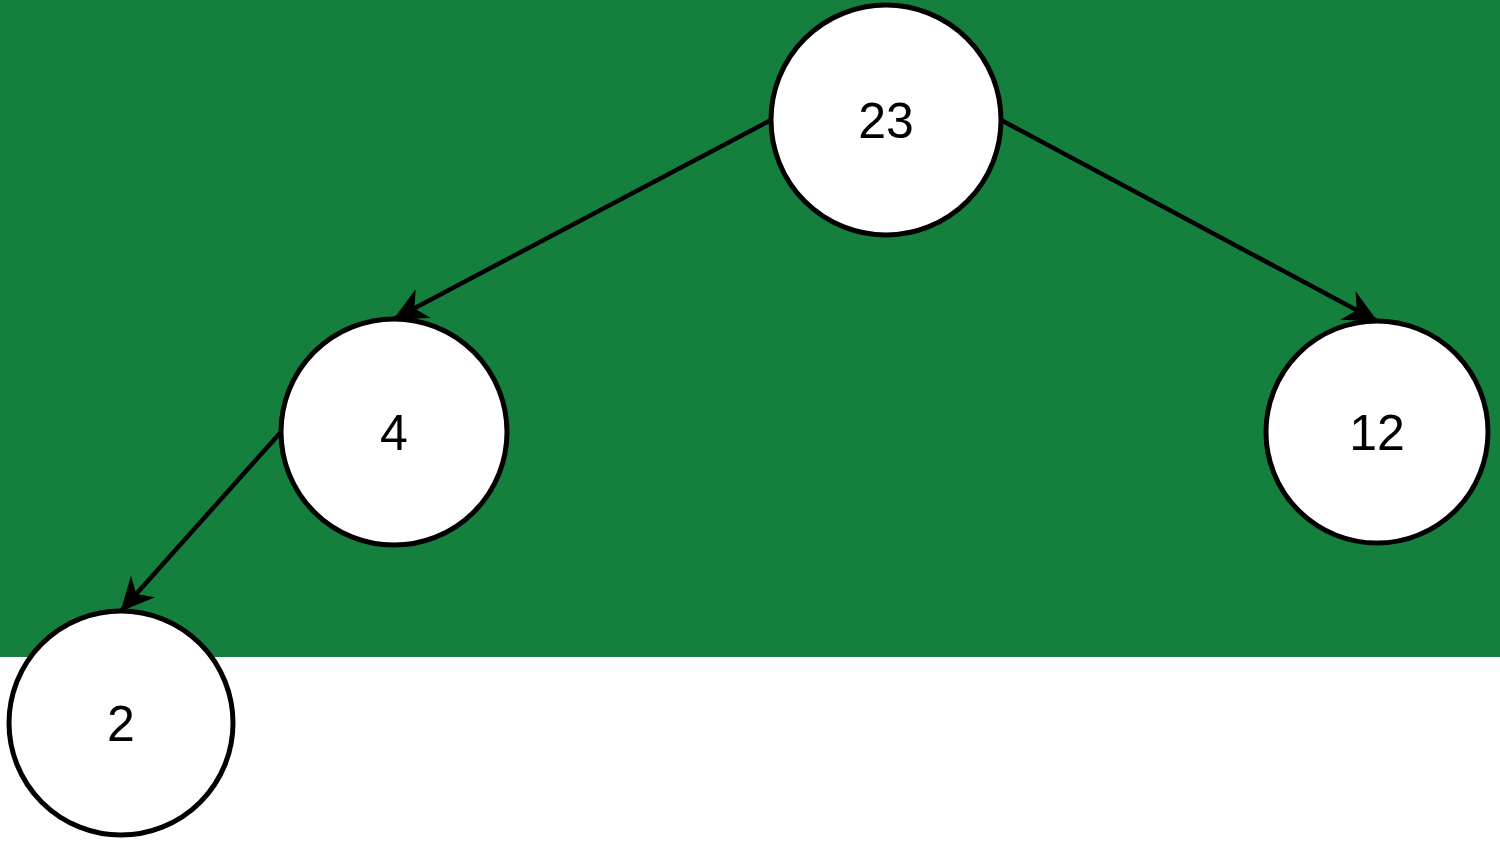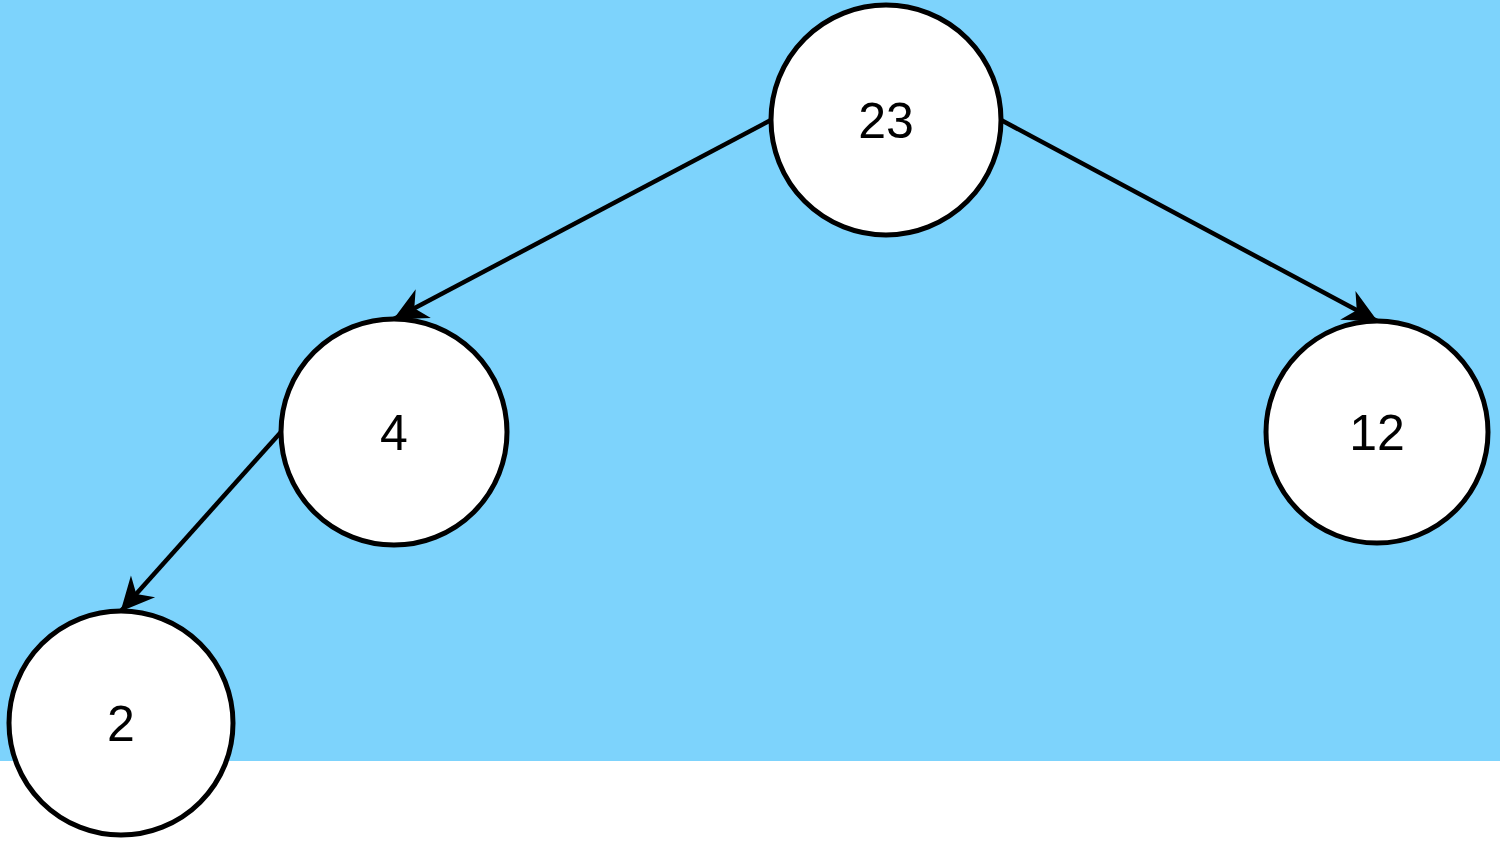--- a/index.html
+++ b/index.html
@@ -7,22 +7,22 @@
     padding: 0;
     width: 1500px;
     height: 845px;
     background: #ffffff;
     overflow: hidden;
     font-family: "Liberation Sans", sans-serif;
   }
   .canvas {
     position: relative;
     width: 1500px;
-    height: 761px;
-    background: #7dd3fc;
+    height: 657px;
+    background: #15803d;
   }
   svg {
     display: block;
     width: 1500px;
     height: 845px;
   }
   .node-circle {
     fill: #ffffff;
     stroke: #000000;
     stroke-width: 5;

